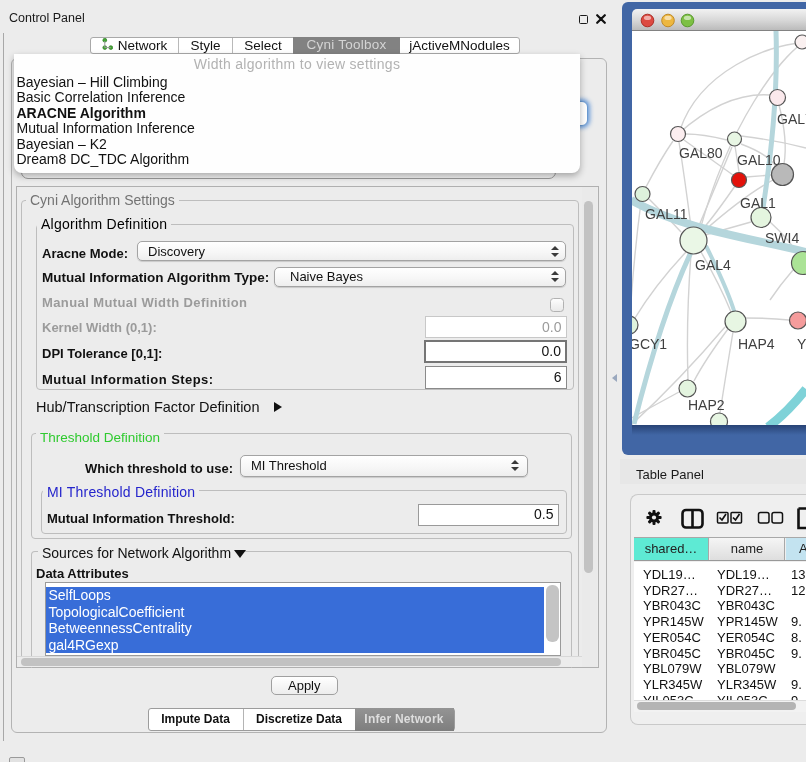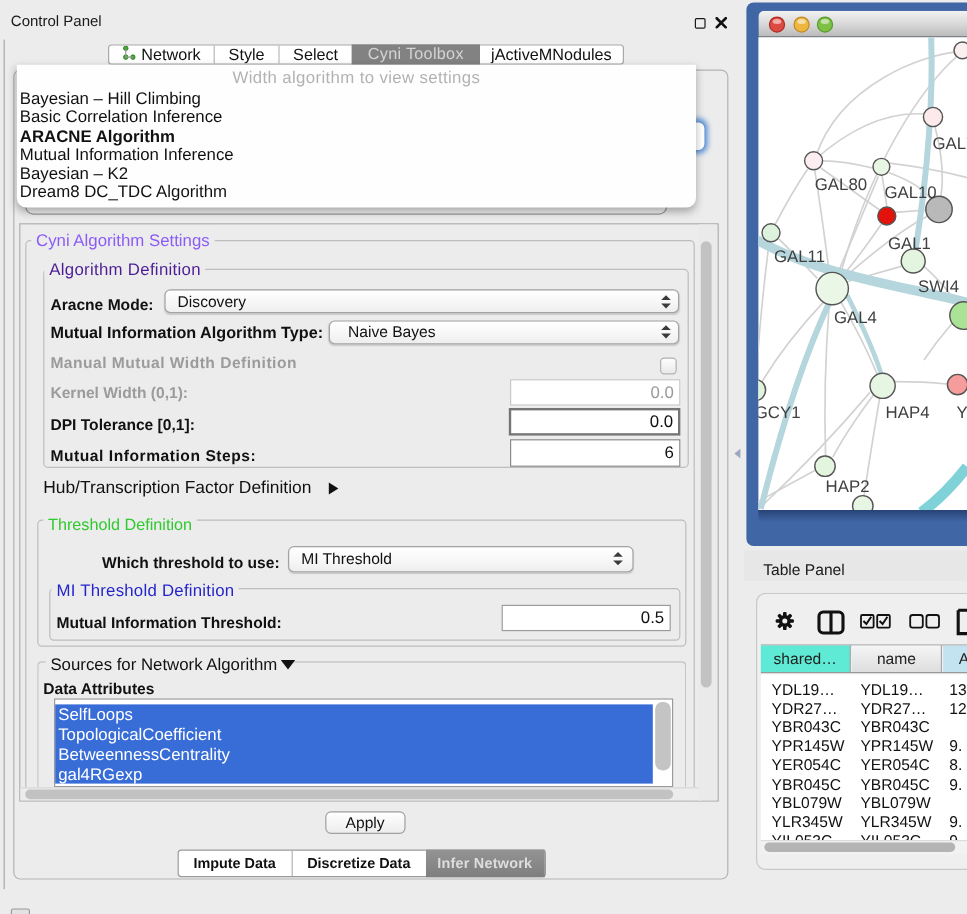--- a/index.html
+++ b/index.html
@@ -43,24 +43,24 @@
 </div>
 
 <div class="abs" style="left:11px;top:58px;width:596px;height:675px;border:1px solid #b3b3b3;border-radius:6px;background:#ececec;"></div>
 
 <div class="abs" style="left:100px;top:101px;width:488px;height:25px;background:#fff;border:1.5px solid #6b9ad0;border-radius:6px;box-shadow:0 0 4px 2px rgba(90,145,215,0.9);"></div>
 <div class="abs" style="left:21px;top:151px;width:535px;height:28px;background:linear-gradient(#ffffff,#f2f2f2);border:1px solid #9a9a9a;border-radius:7px;"></div>
 
 <div class="abs" style="left:16px;top:186px;width:583px;height:482px;border:1px solid #b0b0b0;background:#ececec;"></div>
 
 <div class="abs group" style="left:21px;top:200px;width:558px;height:461px;"></div>
-<div class="gtitle" style="left:26px;top:193px;color:#8b5cf6;">Cyni Algorithm Settings</div>
+<div class="gtitle" style="left:26px;top:193px;color:#737373;">Cyni Algorithm Settings</div>
 
 <div class="abs group" style="left:36px;top:224px;width:538px;height:166px;"></div>
-<div class="gtitle" style="left:37px;top:217px;color:#4c1d95;letter-spacing:0.25px;">Algorithm Definition</div>
+<div class="gtitle" style="left:37px;top:217px;color:#000000;letter-spacing:0.25px;">Algorithm Definition</div>
 
 <div class="abs lbl" style="left:42px;top:246.5px;">Aracne Mode:</div>
 <div class="combo" style="left:137px;top:241px;width:429px;height:20px;">
     <span class="ctext" style="left:10px;">Discovery</span>
     <span class="arrows" style="right:6px;"></span>
   </div>
 
 <div class="abs lbl" style="left:42px;top:270.5px;font-size:13.5px;">Mutual Information Algorithm Type:</div>
 <div class="combo" style="left:274px;top:266.5px;width:292px;height:20px;">
     <span class="ctext" style="left:15px;">Naive Bayes</span>

